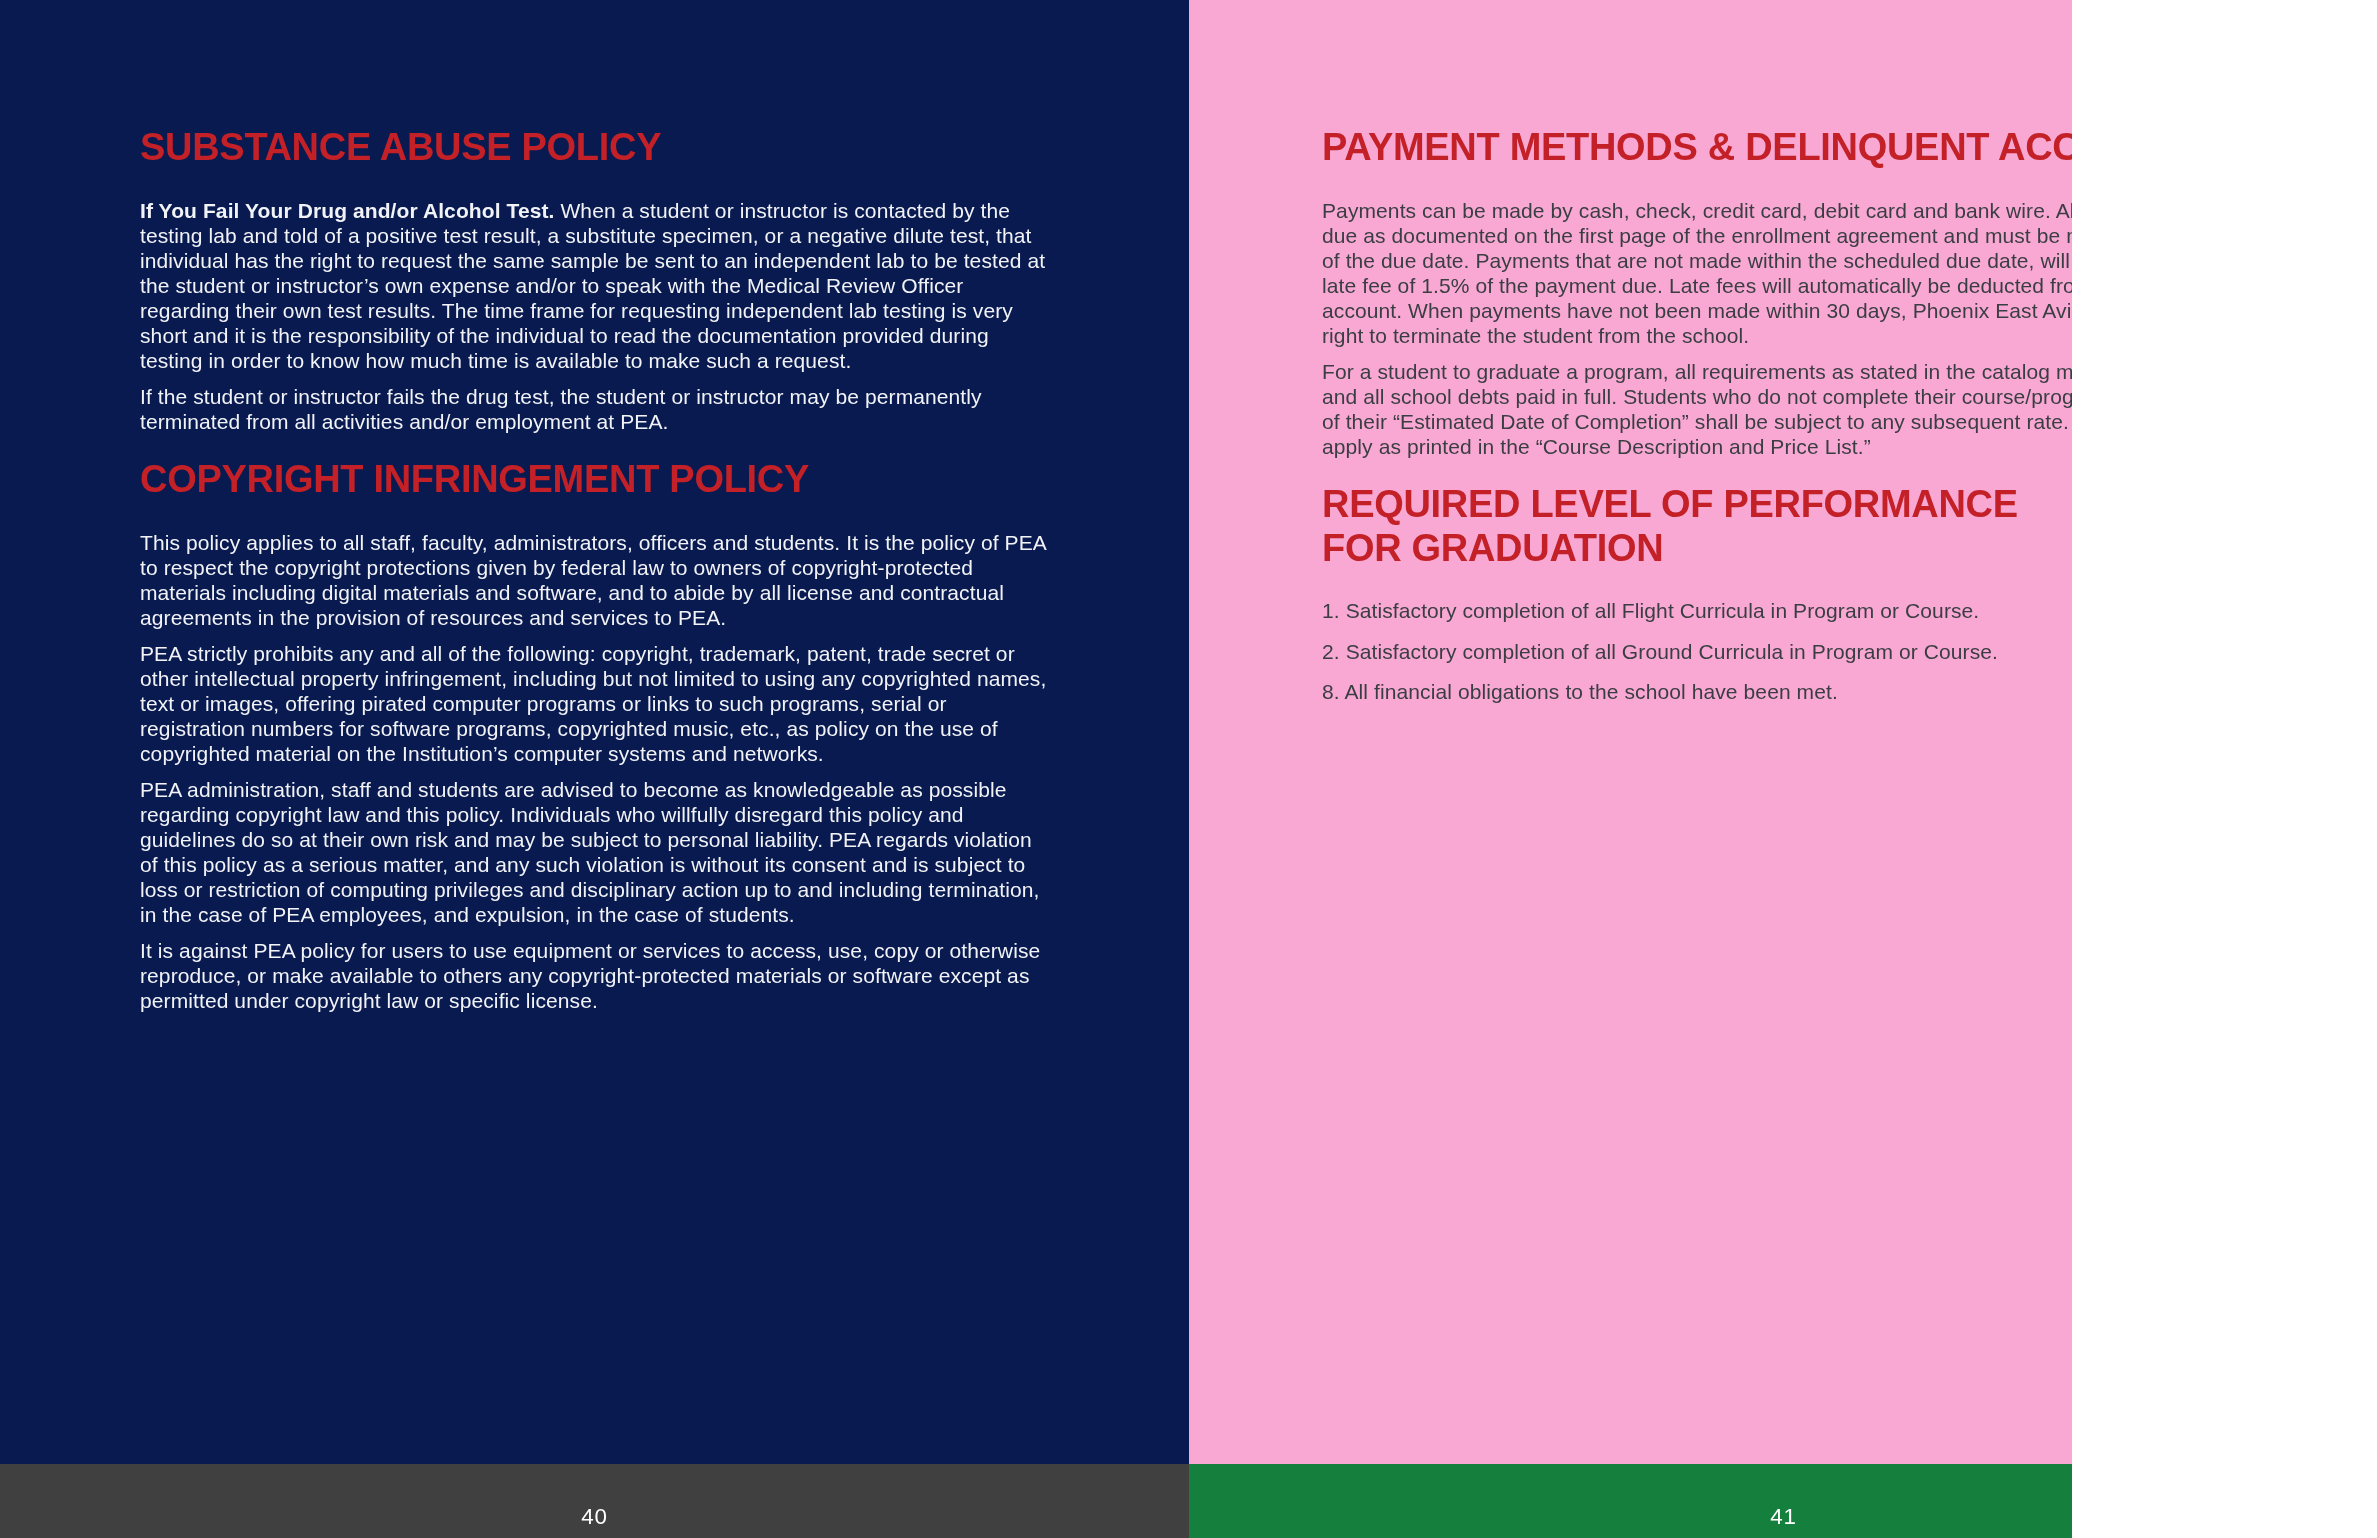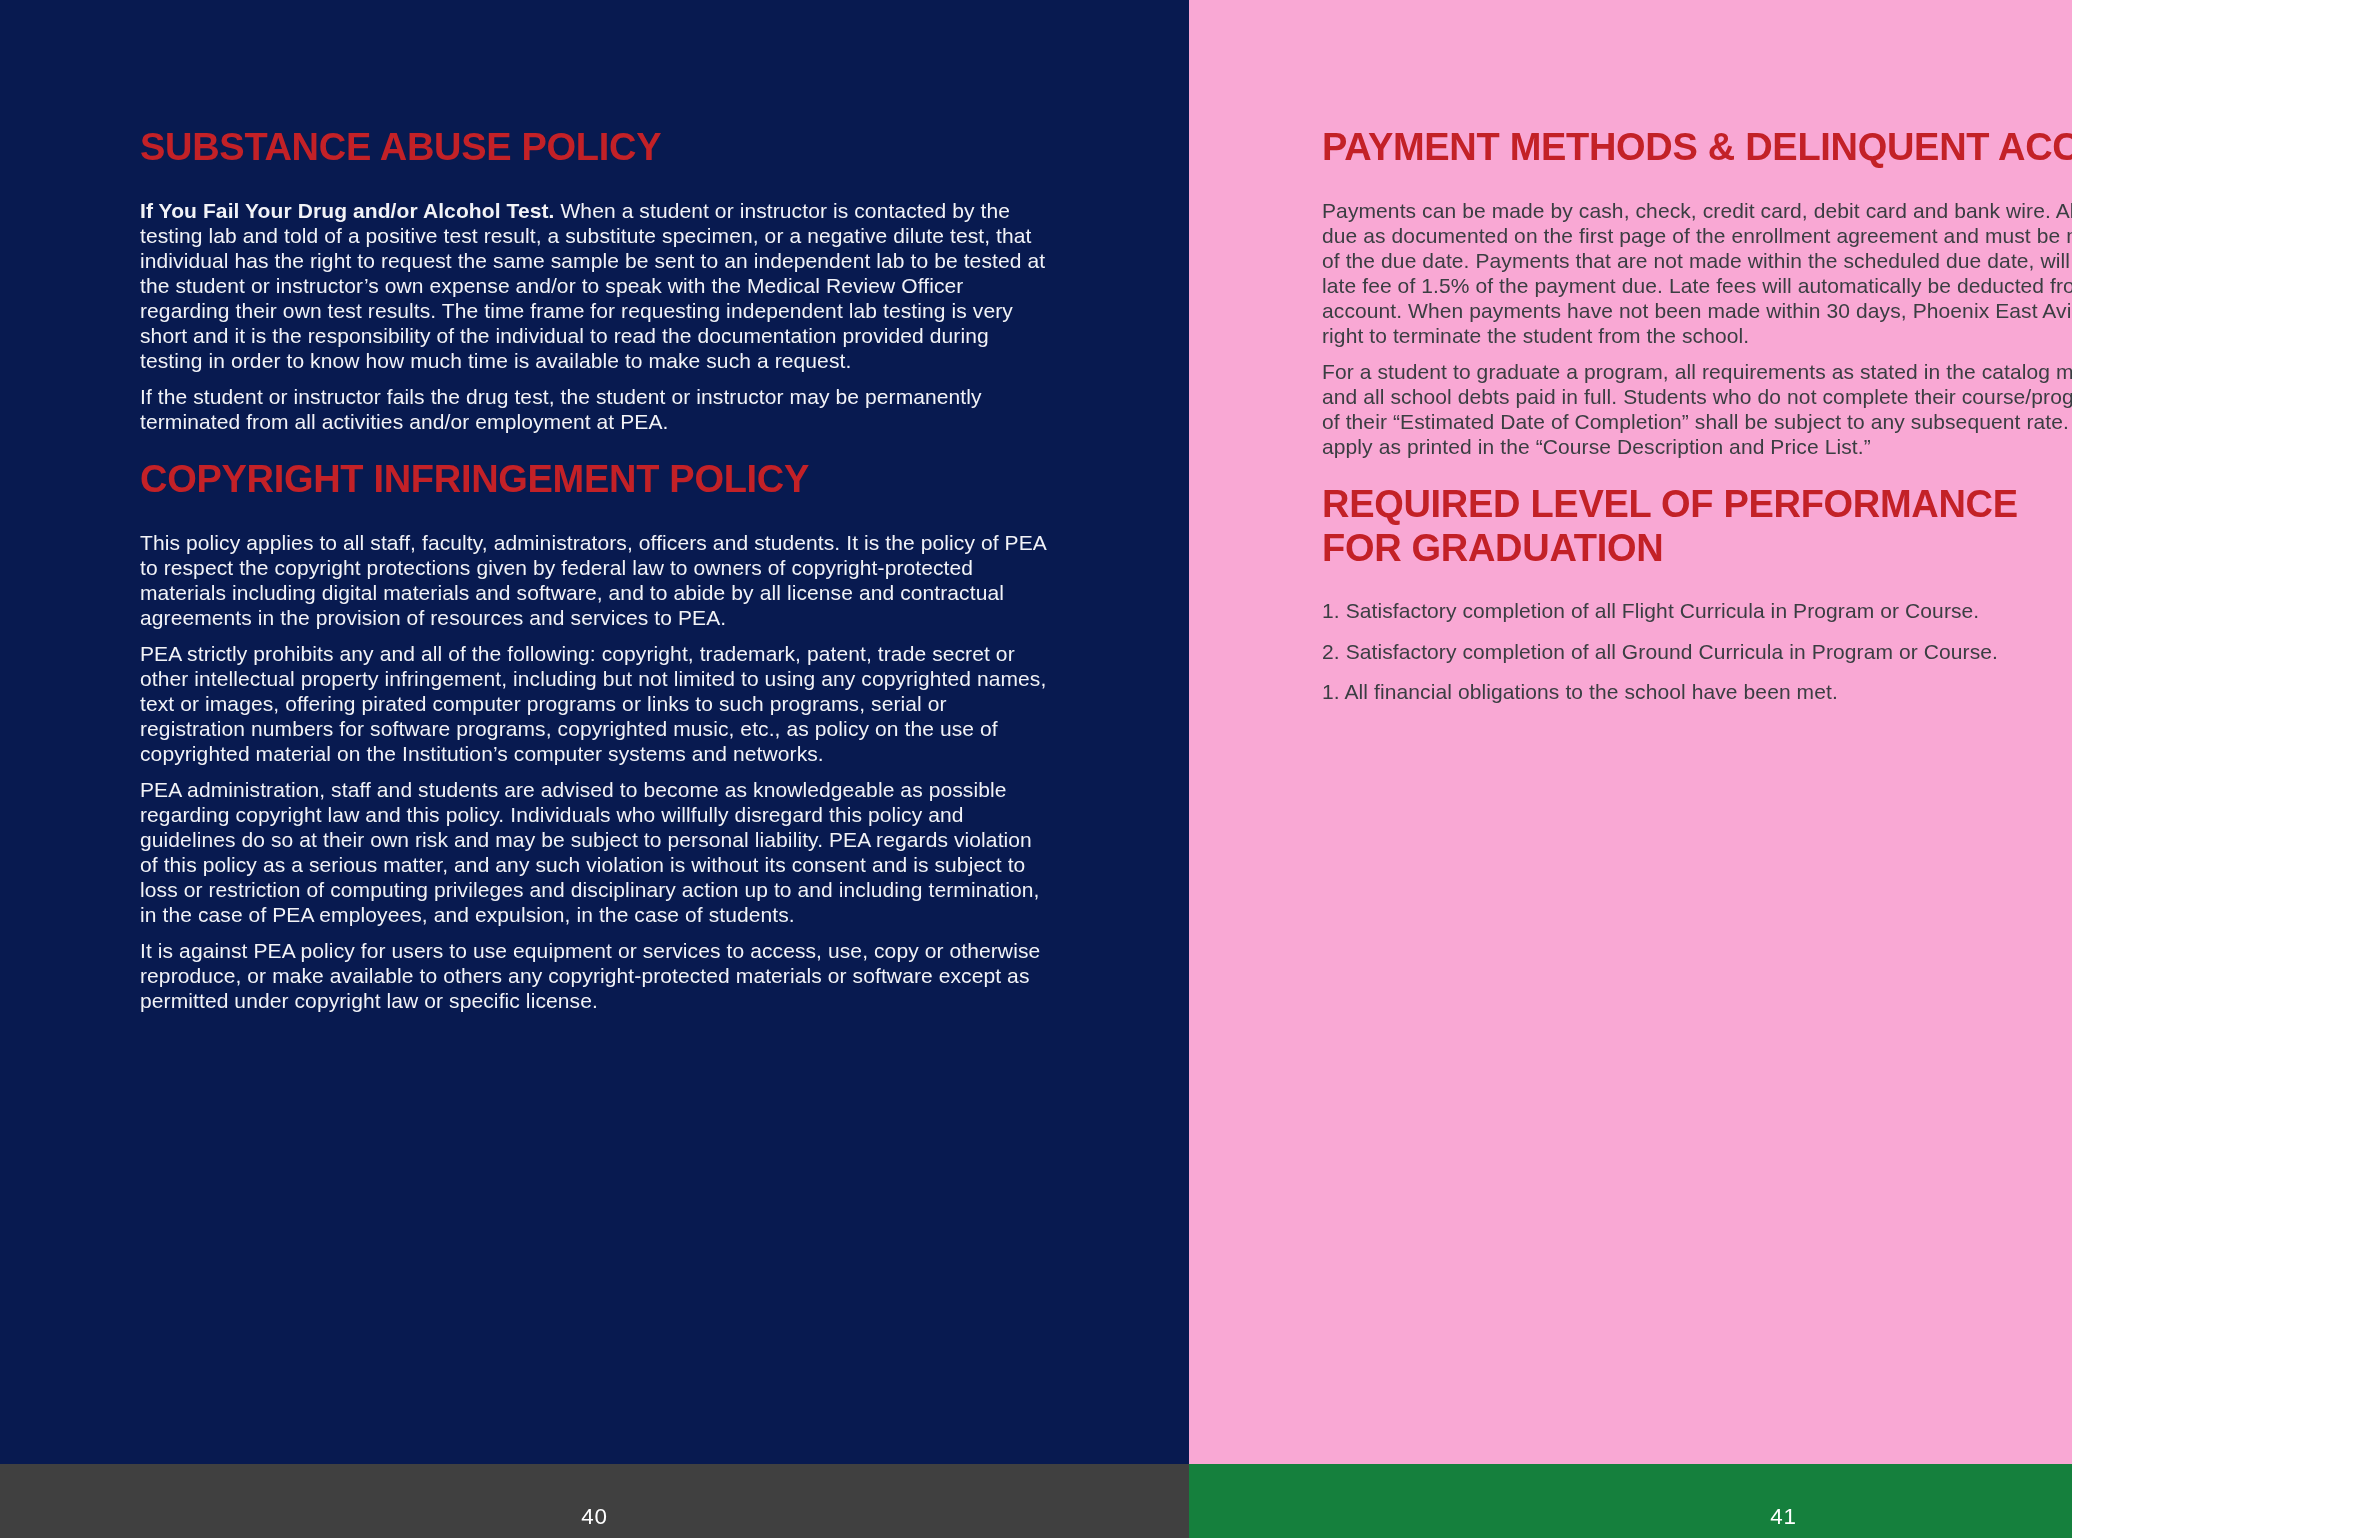--- a/index.html
+++ b/index.html
@@ -164,21 +164,21 @@
       <div class="section">
         <h2 class="section-heading">PAYMENT METHODS &amp; DELINQUENT ACCOUNTS</h2>
         <p class="body-para">Payments can be made by cash, check, credit card, debit card and bank wire. All payments are due as documented on the first page of the enrollment agreement and must be made within 5 days of the due date. Payments that are not made within the scheduled due date, will be subject to a late fee of 1.5% of the payment due. Late fees will automatically be deducted from the student’s account. When payments have not been made within 30 days, Phoenix East Aviation reserves the right to terminate the student from the school.</p>
         <p class="body-para">For a student to graduate a program, all requirements as stated in the catalog must have been met and all school debts paid in full. Students who do not complete their course/program within 100% of their “Estimated Date of Completion” shall be subject to any subsequent rate. Increases will apply as printed in the “Course Description and Price List.”</p>
       </div>
 
       <div class="section">
         <h2 class="section-heading"><span>REQUIRED LEVEL OF PERFORMANCE</span><br><span>FOR GRADUATION</span></h2>
         <p class="list-item">1. Satisfactory completion of all Flight Curricula in Program or Course.</p>
         <p class="list-item">2. Satisfactory completion of all Ground Curricula in Program or Course.</p>
-        <p class="list-item">1. All financial obligations to the school have been met.</p>
+        <p class="list-item">8. All financial obligations to the school have been met.</p>
       </div>
 
     </div>
   </div>
 
   <div class="logo">
     <div class="logo-rule"></div>
     <div class="logo-name">PHOENIX EAST AVIATION</div>
     <div class="logo-location">DAYTONA BEACH, FLORIDA</div>
   </div>

